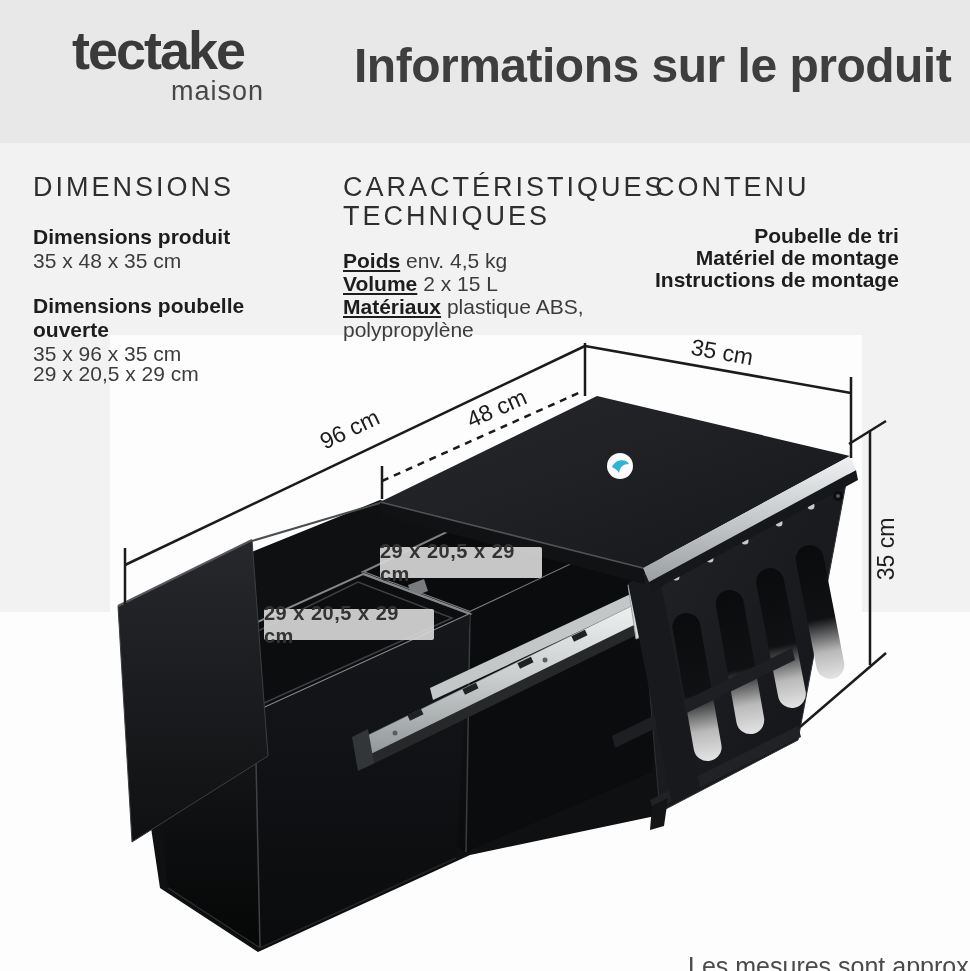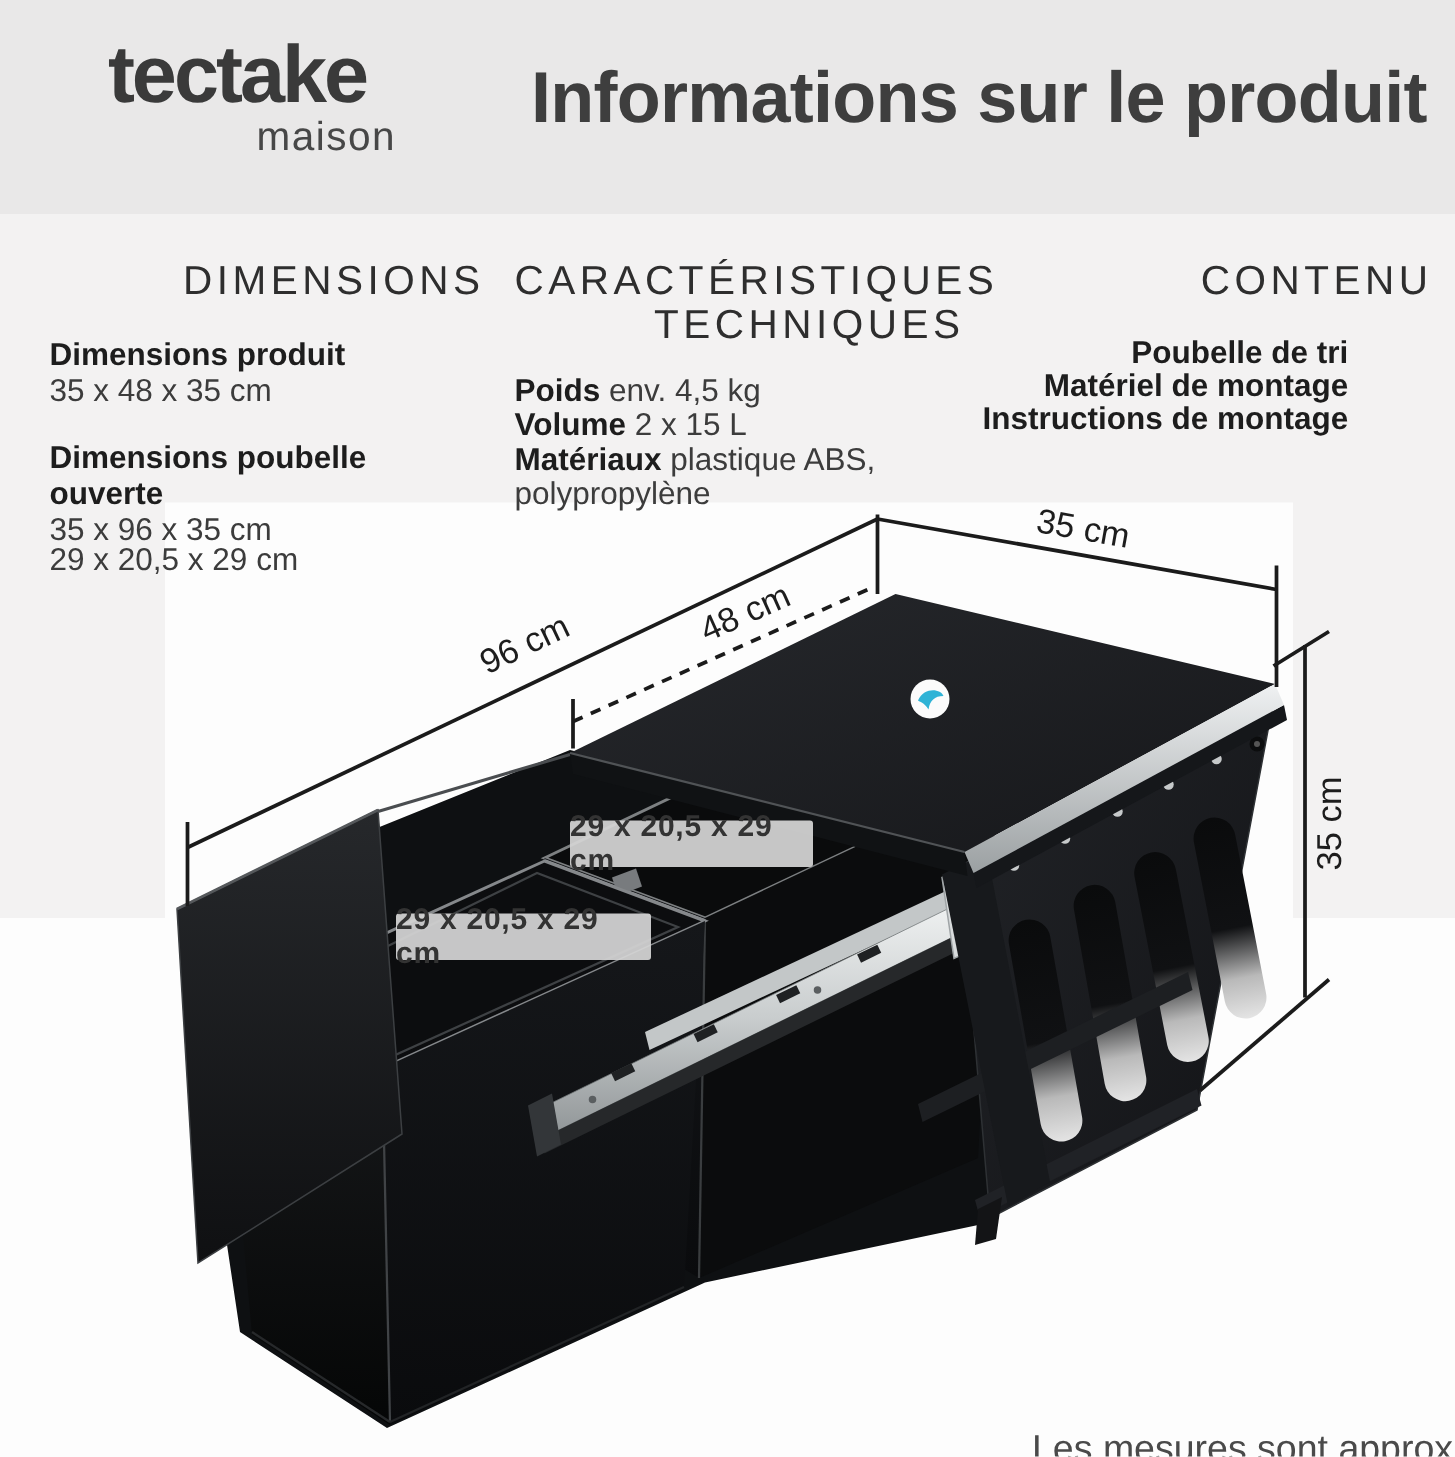--- a/index.html
+++ b/index.html
@@ -16,25 +16,25 @@
          font-size:54px;font-weight:800;letter-spacing:-2px;color:#3a3a3a;line-height:1.05;}
   .brand-sub{left:52px;top:76px;width:212px;text-align:right;
          font-size:27px;font-weight:400;letter-spacing:1px;color:#474747;}
   .page-title{left:308px;top:38px;width:660px;
          font-size:48px;font-weight:600;color:#3e3e3e;letter-spacing:-0.5px;white-space:nowrap;margin-left:46px;}
   
   .section-band{left:0;top:143px;width:970px;height:469px;background:#f3f2f2;}
   .photo-area{left:110px;top:335px;width:752px;height:277px;background:#fdfdfd;}
   
   .col{color:#2e2e2e;}
-  .col h2{margin:0;font-size:27px;font-weight:400;letter-spacing:3px;color:#2e2e2e;line-height:29px;text-align:right;}
+  .col h2{margin:0;font-size:27px;font-weight:400;letter-spacing:3px;color:#2e2e2e;line-height:29px;}
   .grp-label{font-size:21px;font-weight:700;color:#1d1d1d;line-height:24px;}
   .grp-value{font-size:21px;font-weight:400;color:#3c3c3c;line-height:24px;}
   .spec-line{font-size:21px;line-height:23px;color:#3c3c3c;}
-  .spec-line .b{font-weight:700;color:#1d1d1d;}
+  .spec-line .b{font-weight:700;color:#1d1d1d;text-decoration:underline;}
   .content-item{font-size:21px;font-weight:700;color:#1d1d1d;line-height:22px;}
   .col1{left:33px;top:173px;width:290px;}
   .col2{left:343px;top:173px;width:300px;}
   .col3{left:655px;top:173px;width:300px;}
   .g{position:absolute;left:0;}
   
   .size-badge{
     background:rgba(213,213,213,0.93);color:#333;font-size:20px;font-weight:600;
     display:flex;align-items:center;justify-content:center;border-radius:2px;
     letter-spacing:0.5px;

